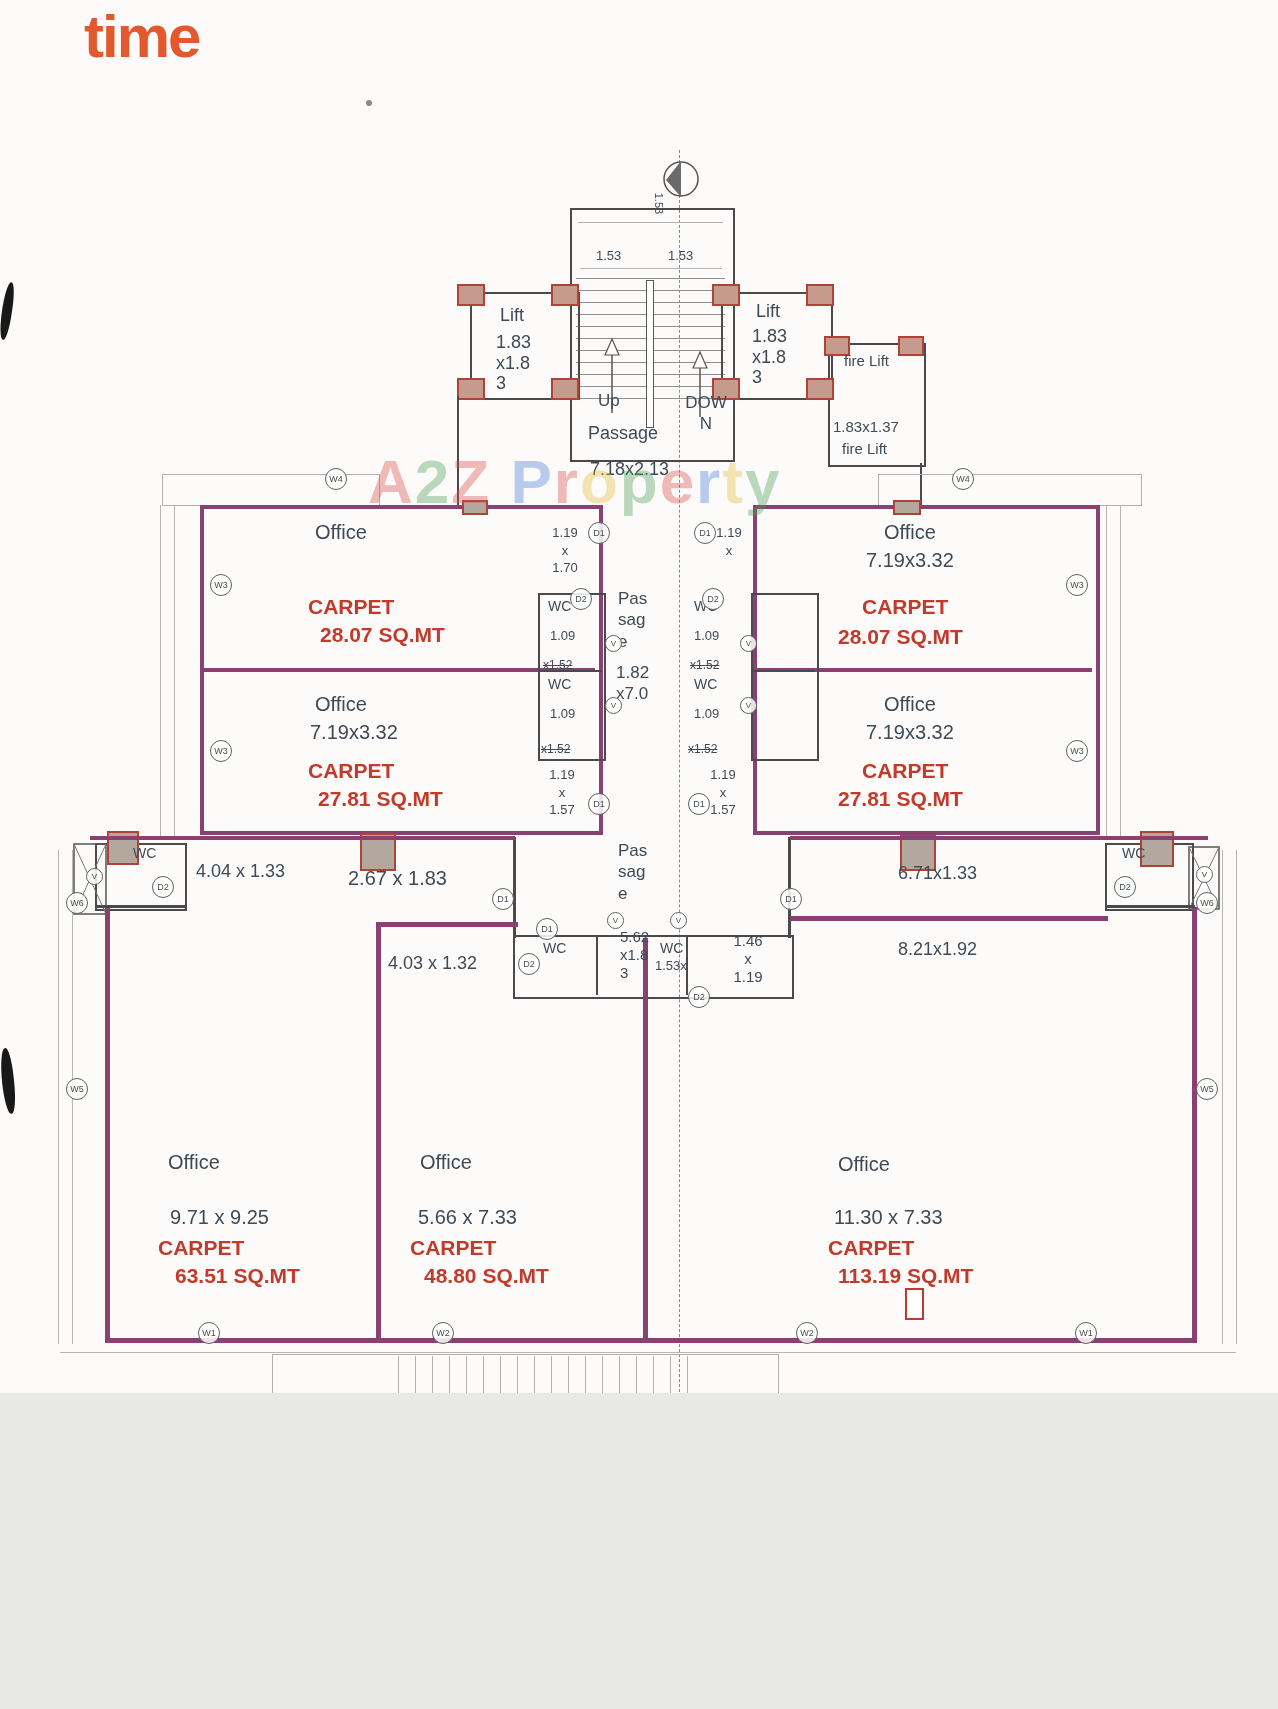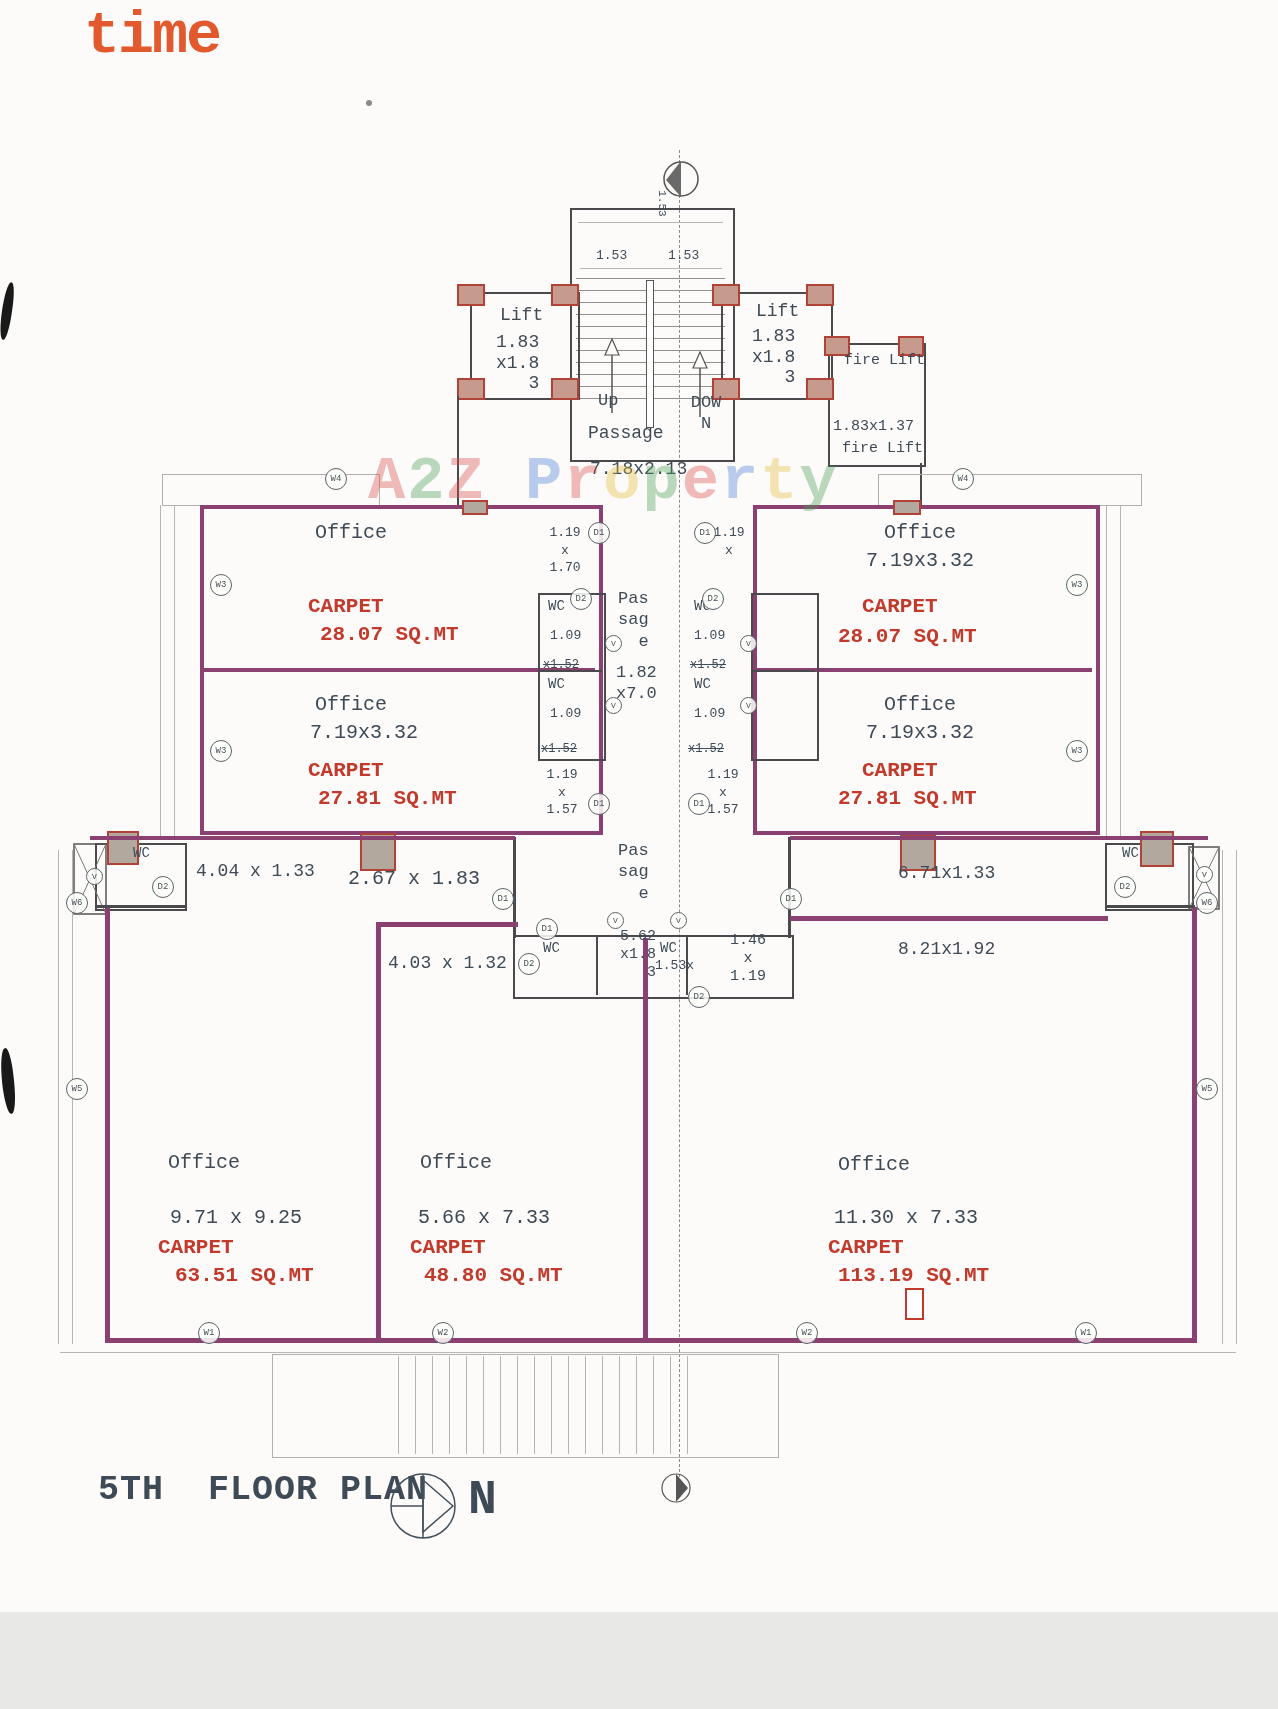--- a/index.html
+++ b/index.html
@@ -1,20 +1,20 @@
 <!DOCTYPE html>
 <html><head>
 <meta charset="utf-8">
 <style>
   html,body{margin:0;padding:0;background:#e8e8e6;}
-  #page{position:relative;width:1278px;height:1612px;background:#fcfbf9;overflow:hidden;
-        font-family:Liberation Mono, monospace;color:#3e4b57;}
+  #page{position:relative;width:1278px;height:1393px;background:#fcfbf9;overflow:hidden;
+        font-family:Liberation Sans, sans-serif;color:#3e4b57;}
   .abs{position:absolute;}
   .t{position:absolute;font-size:19px;line-height:1.25;color:#3e4b57;white-space:nowrap;}
-  .pre{white-space:pre-line;text-align:right;}
+  .pre{white-space:pre-line;}
   .red{color:#c23a2c;font-weight:bold;}
   .sm{font-size:13px;line-height:1.35;}
   .w{position:absolute;background:#8a4070;}
   .k{position:absolute;background:#4a4a4c;}
   .g{position:absolute;background:#b6b6b2;}
   .bx{position:absolute;border:2px solid #4a4a4c;background:transparent;}
   .px{position:absolute;border:4px solid #8a4070;background:transparent;}
   .gx{position:absolute;border:1px solid #b0b0ac;background:transparent;}
   .col{position:absolute;background:#c79a8e;border:2px solid #b04238;}
   .colt{position:absolute;background:#b3a89d;border:2px solid #b04238;}

